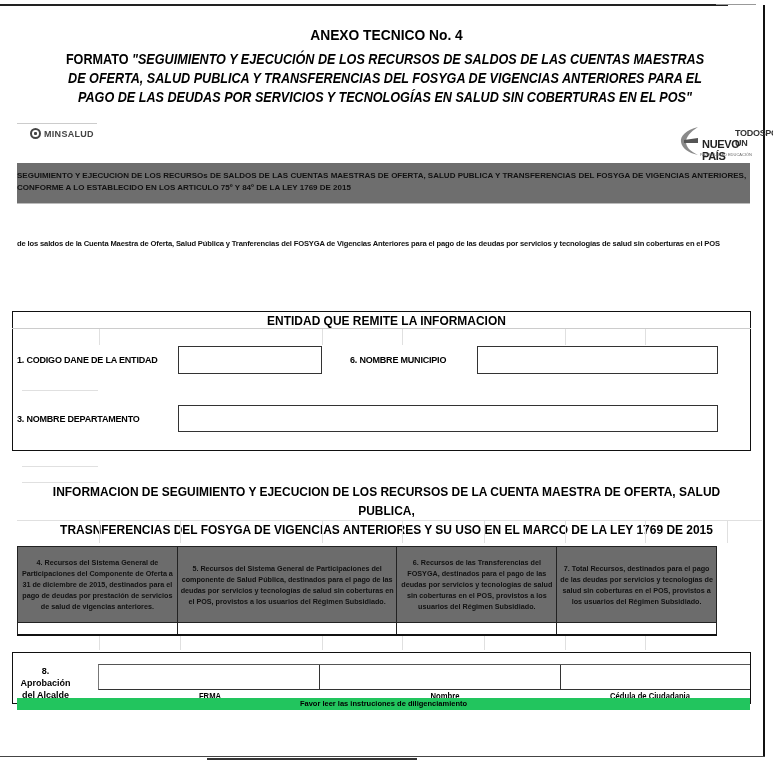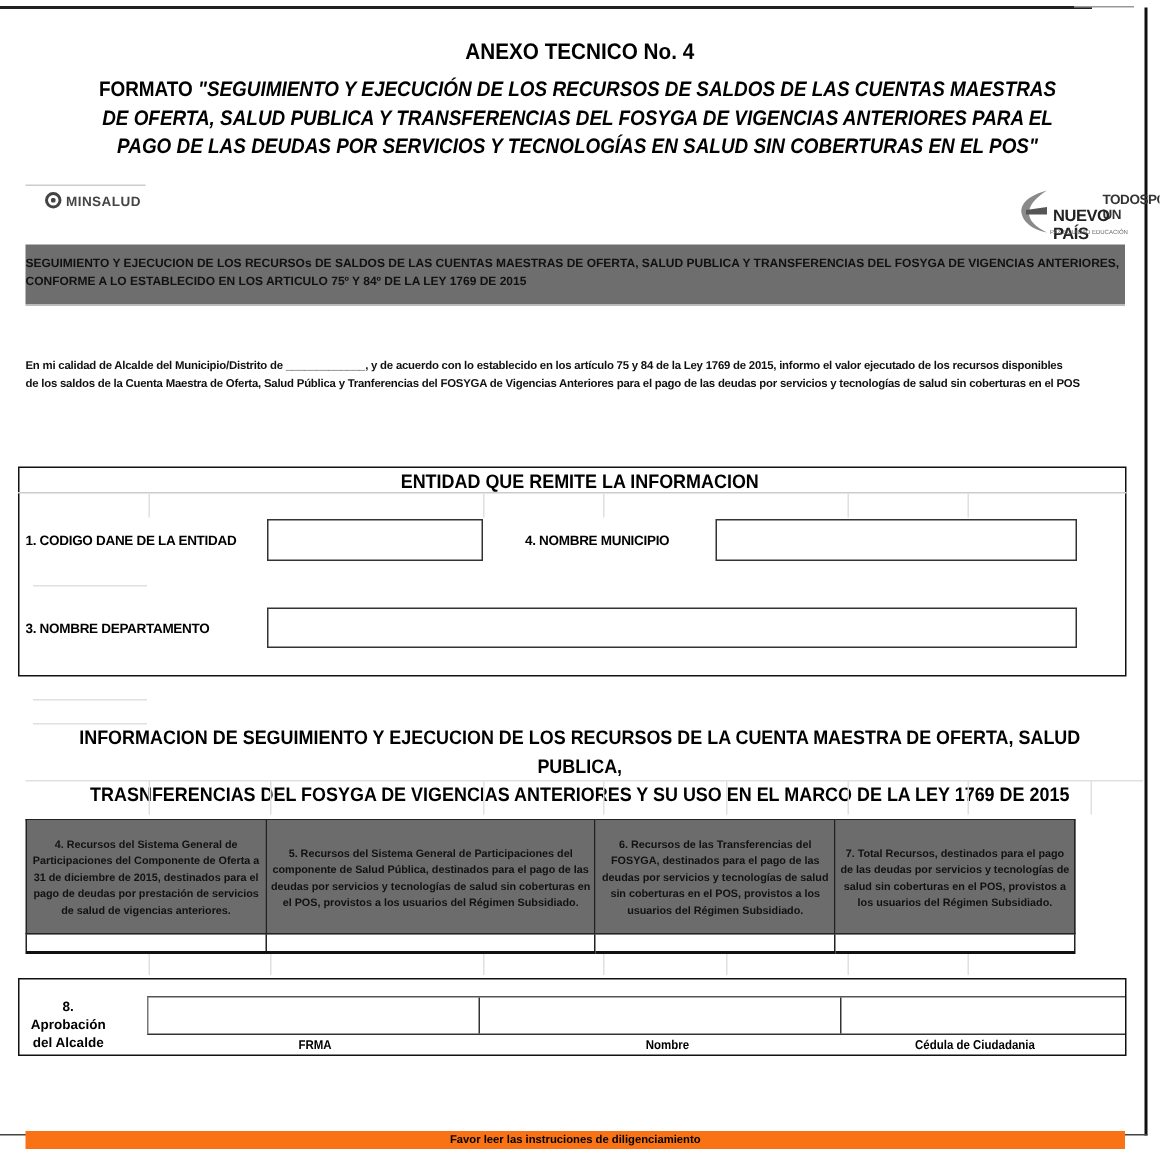--- a/index.html
+++ b/index.html
@@ -46,21 +46,21 @@
   .resources-table th { background: #6c6c6c; color: #111; font-size: 7.2px; line-height: 11px; font-weight: bold; padding: 4px 2px; border: 1px solid #222; vertical-align: middle; height: 76px; }
   .resources-table td { height: 12px; border: 1px solid #222; background: #fff; }
   .resources-table tr.data-row td { border-bottom: 2px solid #111; }
 
   .approval-box { position: absolute; left: 12px; top: 652px; width: 739px; height: 52px; border: 1.5px solid #111; }
   .approval-label { position: absolute; left: 18px; top: 665px; width: 55px; text-align: center; font-size: 9px; line-height: 12px; font-weight: bold; }
   .sig-row { position: absolute; left: 98px; top: 664px; width: 652px; height: 26px; border-top: 1px solid #555; border-bottom: 1px solid #333; border-left: 1px solid #777; display: flex; }
   .sig-cell { height: 100%; border-right: 1px solid #333; }
   .sig-caption { position: absolute; top: 691px; font-size: 8.5px; font-weight: bold; text-align: center; transform: scaleX(0.9); }
 
-  .footer-bar { position: absolute; left: 17px; top: 754px; width: 733px; height: 12px; background: #f97316; font-size: 7.5px; line-height: 12px; text-align: center; font-weight: bold; }
+  .footer-bar { position: absolute; left: 17px; top: 698px; width: 733px; height: 12px; background: #22c55e; font-size: 7.5px; line-height: 12px; text-align: center; font-weight: bold; }
 </style>
 </head>
 <body>
 
 <div class="frame-top"></div>
 <div class="frame-top2"></div>
 <div class="frame-right"></div>
 <div class="frame-bottom"></div>
 <div class="frame-bottom2"></div>
 
@@ -84,39 +84,38 @@
   <span class="t3">PAZ  EQUIDAD  EDUCACIÓN</span>
 </div>
 
 <div class="banner">
   <div>SEGUIMIENTO Y EJECUCION  DE LOS RECURSOs DE SALDOS  DE  LAS CUENTAS MAESTRAS  DE OFERTA, SALUD PUBLICA Y TRANSFERENCIAS DEL FOSYGA DE VIGENCIAS ANTERIORES,</div>
   <div>CONFORME A LO ESTABLECIDO EN LOS ARTICULO 75º Y 84º DE LA LEY 1769 DE 2015</div>
 </div>
 <div class="banner-shadow"></div>
 
 <div class="intro">
-  <div>En mi calidad de Alcalde del Municipio/Distrito de _____________, y  de acuerdo con lo establecido en los  artículo 75 y 84  de la Ley 1769 de 2015,  informo el valor  ejecutado de los recursos disponibles</div>
   <div>de los saldos de la Cuenta Maestra de Oferta, Salud Pública y Tranferencias del FOSYGA de Vigencias Anteriores para el pago de las deudas por servicios y tecnologías de salud sin coberturas en el POS</div>
 </div>
 
 <div class="entity-box"></div>
 <div class="entity-title">ENTIDAD QUE REMITE LA INFORMACION</div>
 <div class="entity-sep"></div>
 
 <div class="gridline-v" style="left:99px; top:329px; height:16px;"></div>
 <div class="gridline-v" style="left:322px; top:329px; height:16px;"></div>
 <div class="gridline-v" style="left:402px; top:329px; height:16px;"></div>
 <div class="gridline-v" style="left:565px; top:329px; height:16px;"></div>
 <div class="gridline-v" style="left:645px; top:329px; height:16px;"></div>
 <div class="gridline-h" style="left:22px; top:390px; width:76px;"></div>
 
 <div class="field-label" style="left:17px; top:355px;">1. CODIGO DANE DE LA ENTIDAD</div>
 <input class="field-input" style="left: 178px; top: 346px; width: 144px; height: 28px;" value="">
 
-<div class="field-label" style="left:350px; top:355px;">4.  NOMBRE MUNICIPIO</div>
+<div class="field-label" style="left:350px; top:355px;">6.  NOMBRE MUNICIPIO</div>
 <input class="field-input" style="left: 477px; top: 346px; width: 241px; height: 28px;" value="">
 
 <div class="field-label" style="left:17px; top:414px;">3. NOMBRE DEPARTAMENTO</div>
 <input class="field-input" style="left: 178px; top: 405px; width: 540px; height: 27px;" value="">
 
 <div class="gridline-h" style="left:22px; top:466px; width:76px;"></div>
 <div class="gridline-h" style="left:22px; top:482px; width:76px;"></div>
 <div class="info-title">
   <div>INFORMACION DE SEGUIMIENTO Y EJECUCION DE LOS  RECURSOS DE LA CUENTA MAESTRA DE OFERTA,  SALUD PUBLICA,</div>
   <div>TRASNFERENCIAS DEL FOSYGA DE VIGENCIAS ANTERIORES Y SU USO EN EL MARCO DE LA LEY 1769 DE 2015</div>

